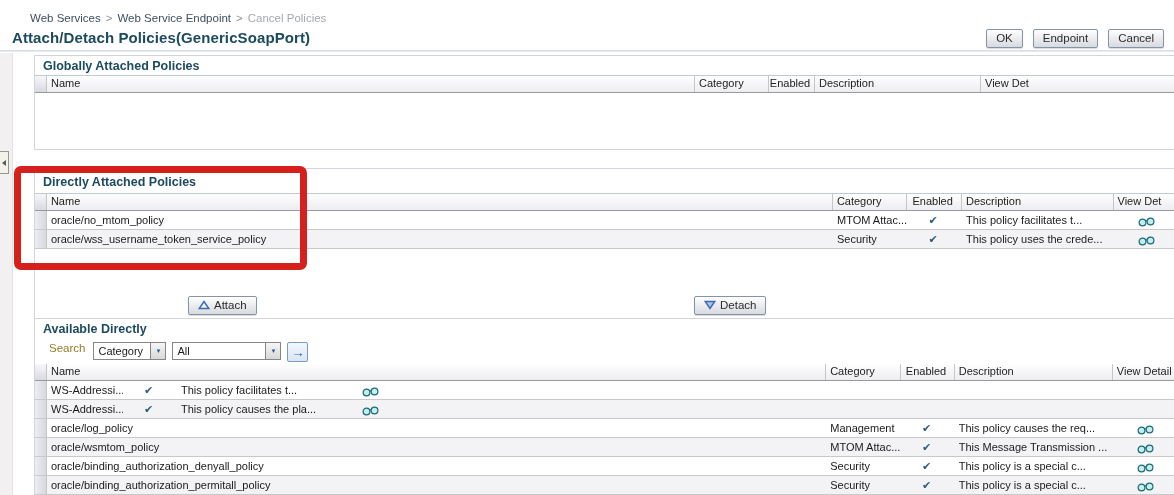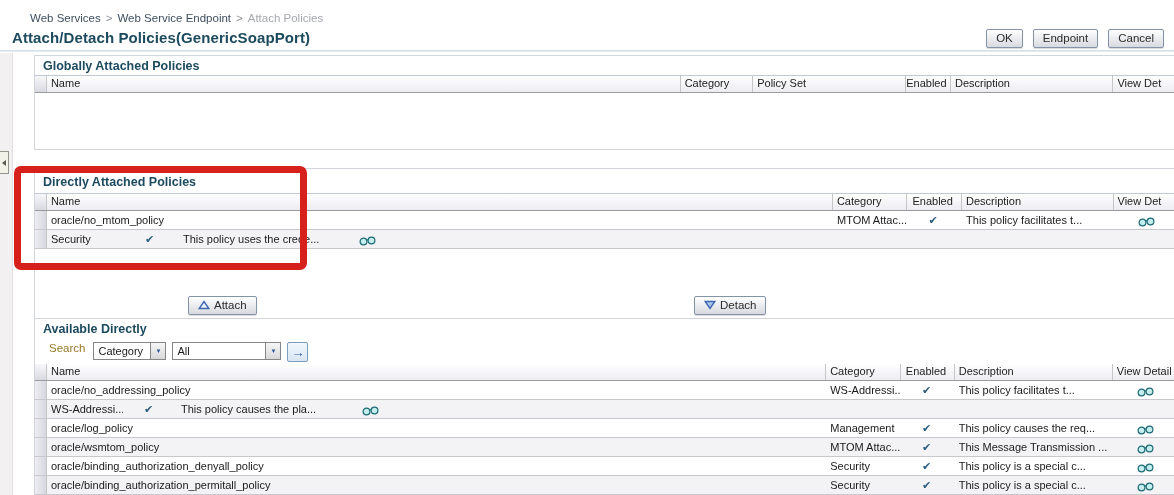--- a/index.html
+++ b/index.html
@@ -94,40 +94,39 @@
 </style>
 </head>
 <body>
 
 <div class="left-strip"></div>
 <div class="collapse-handle">
   <span class="tri"></span>
 </div>
 
 <div class="breadcrumb">
-  <a href="#">Web Services</a><span class="sep">&gt;</span><a href="#">Web Service Endpoint</a><span class="sep">&gt;</span><span class="current">Attach Policies</span>
+  <a href="#">Web Services</a><span class="sep">&gt;</span><a href="#">Web Service Endpoint</a><span class="sep">&gt;</span><span class="current">Cancel Policies</span>
 </div>
 
 <div class="page-title">Attach/Detach Policies(GenericSoapPort)</div>
 
 <div class="toolbar">
   <button class="btn">OK</button>
   <button class="btn">Endpoint</button>
   <button class="btn">Cancel</button>
 </div>
 
 <div class="top-sep"></div>
 
 <div class="section" id="globally-section">
   <div class="section-title">Globally Attached Policies</div>
   <div class="thead">
     <div class="c g-gut gutter-h"></div>
     <div class="c g-name">Name</div>
     <div class="c g-cat">Category</div>
-    <div class="c g-pset">Policy Set</div>
     <div class="c g-en center">Enabled</div>
     <div class="c g-desc">Description</div>
     <div class="c g-view">View Det</div>
   </div>
 </div>
 
 <div class="section" id="directly-section">
   <div class="section-title">Directly Attached Policies</div>
   <div class="thead">
     <div class="c d-gut gutter-h"></div>
@@ -146,20 +145,21 @@
     <div class="c d-view center">
       <svg class="glasses" width="17" height="10" viewBox="0 0 17 10">
           <circle cx="4.5" cy="5.5" r="3.4" fill="#c4eded" stroke="#1d6b74" stroke-width="1.2"></circle>
           <circle cx="12.5" cy="4.5" r="3.4" fill="#c4eded" stroke="#1d6b74" stroke-width="1.2"></circle>
           <path d="M7.7 4.6 Q8.5 3.2 9.3 4" fill="none" stroke="#1d6b74" stroke-width="1.1"></path>
         </svg>
     </div>
   </div>
   <div class="trow alt">
     <div class="c d-gut gutter-c"></div>
+    <div class="c d-name">oracle/wss_username_token_service_policy</div>
     <div class="c d-cat">Security</div>
     <div class="c d-en center"><span class="check">✔</span></div>
     <div class="c d-desc">This policy uses the crede...</div>
     <div class="c d-view center">
       <svg class="glasses" width="17" height="10" viewBox="0 0 17 10">
           <circle cx="4.5" cy="5.5" r="3.4" fill="#c4eded" stroke="#1d6b74" stroke-width="1.2"></circle>
           <circle cx="12.5" cy="4.5" r="3.4" fill="#c4eded" stroke="#1d6b74" stroke-width="1.2"></circle>
           <path d="M7.7 4.6 Q8.5 3.2 9.3 4" fill="none" stroke="#1d6b74" stroke-width="1.1"></path>
         </svg>
     </div>
@@ -203,21 +203,20 @@
     <div class="c a-gut gutter-h"></div>
     <div class="c a-name">Name</div>
     <div class="c a-cat">Category</div>
     <div class="c a-en center">Enabled</div>
     <div class="c a-desc">Description</div>
     <div class="c a-view">View Detail</div>
   </div>
   <div id="available-rows">
       <div class="trow">
         <div class="c a-gut gutter-c"></div>
-        <div class="c a-name">oracle/no_addressing_policy</div>
         <div class="c a-cat">WS-Addressi...</div>
         <div class="c a-en center"><span class="check">✔</span></div>
         <div class="c a-desc">This policy facilitates t...</div>
         <div class="c a-view center"><svg class="glasses" width="17" height="10" viewBox="0 0 17 10">
             <circle cx="4.5" cy="5.5" r="3.4" fill="#c4eded" stroke="#1d6b74" stroke-width="1.2"></circle>
             <circle cx="12.5" cy="4.5" r="3.4" fill="#c4eded" stroke="#1d6b74" stroke-width="1.2"></circle>
             <path d="M7.7 4.6 Q8.5 3.2 9.3 4" fill="none" stroke="#1d6b74" stroke-width="1.1"></path>
           </svg></div>
       </div>
       <div class="trow alt">

